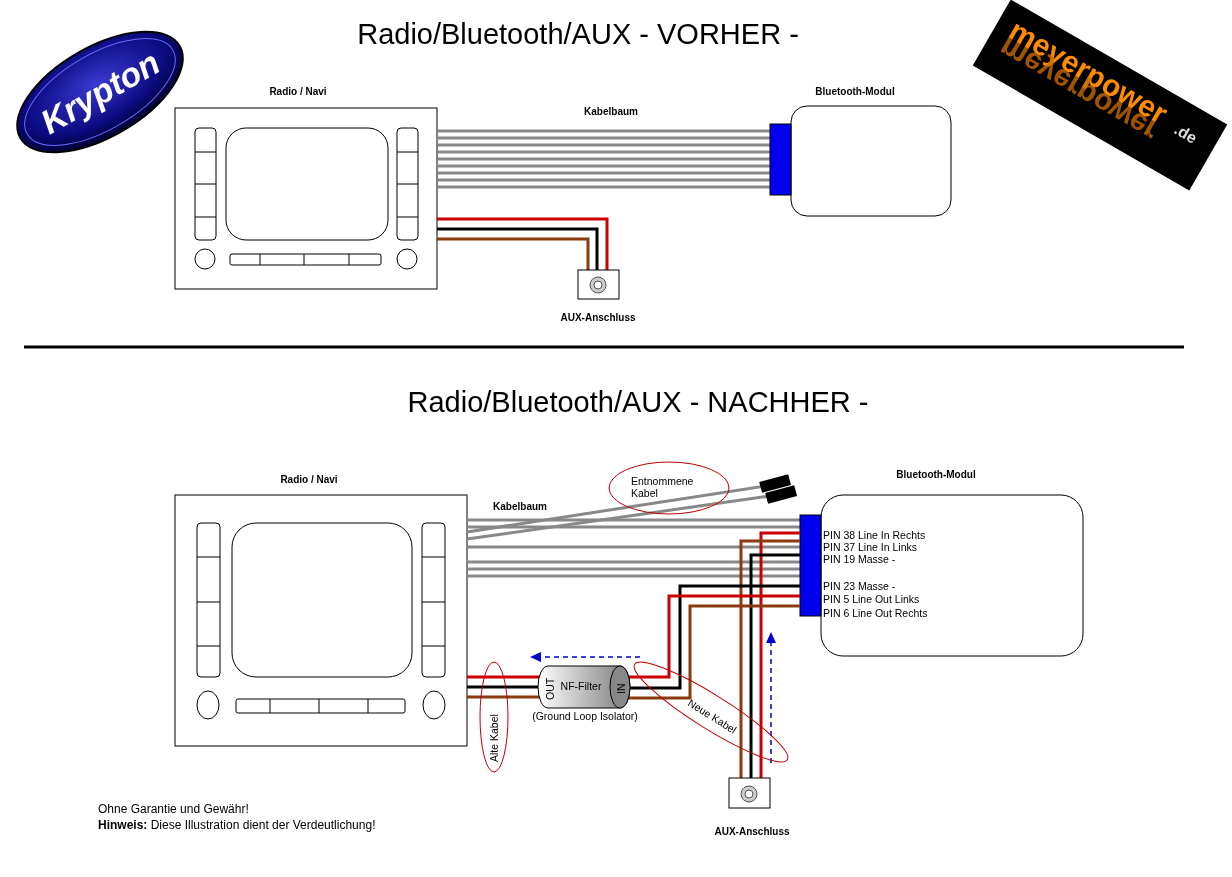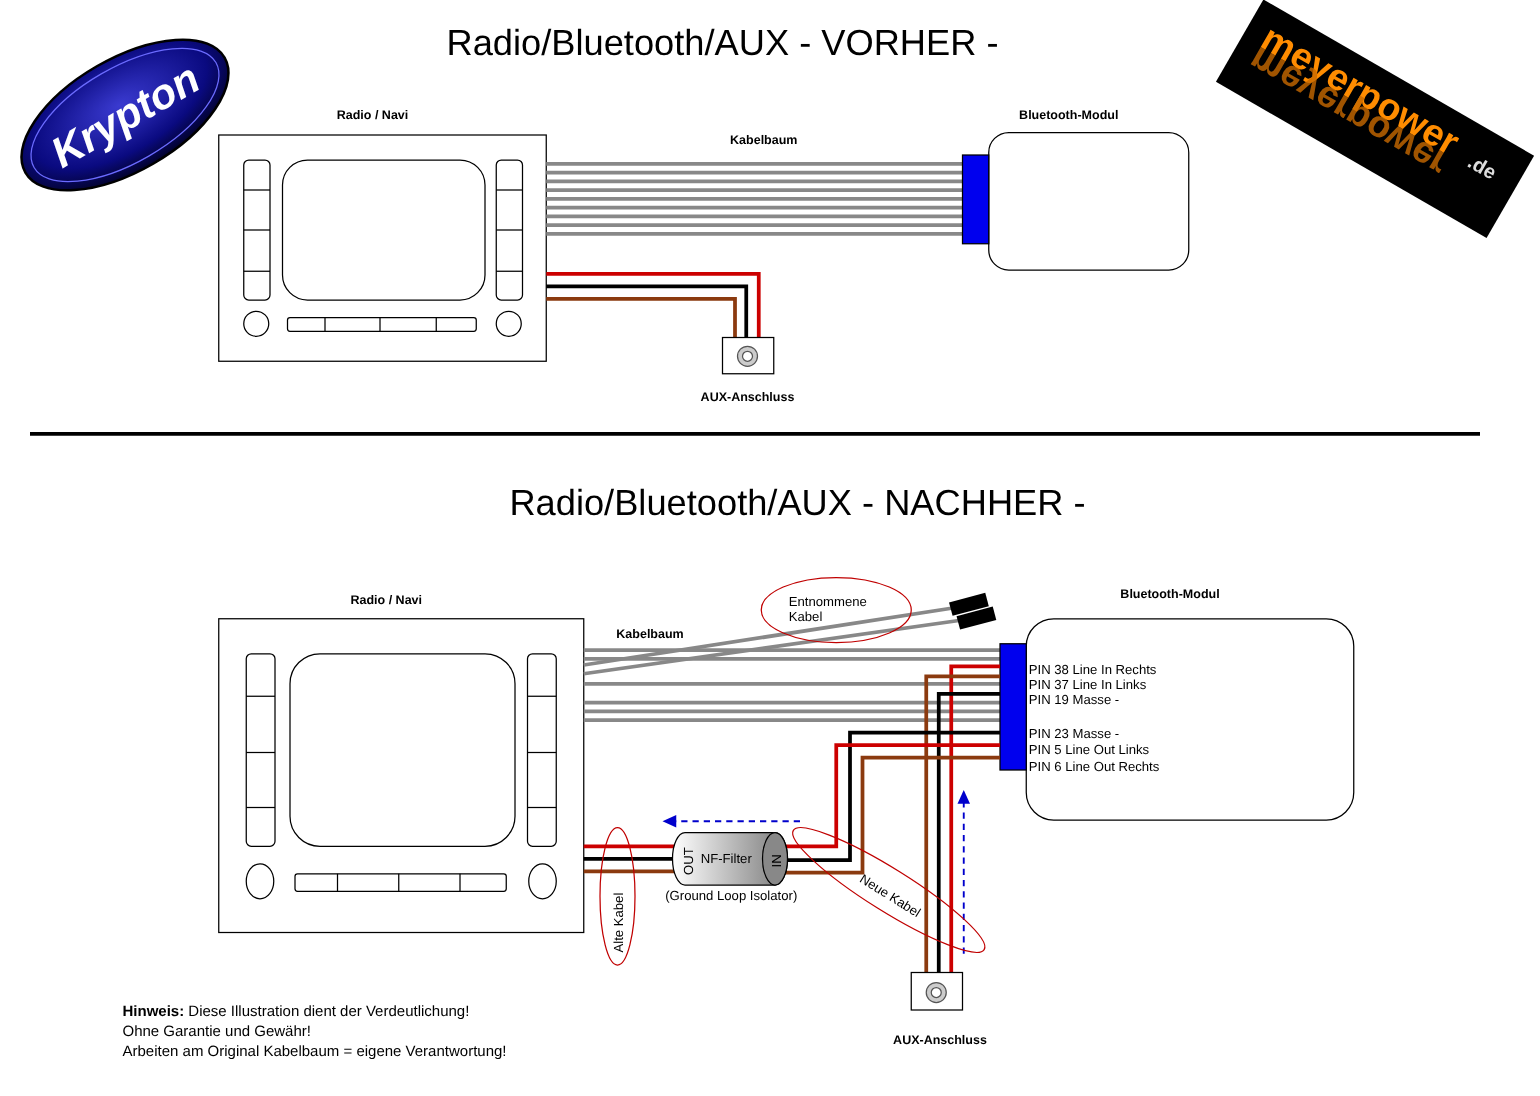--- a/index.html
+++ b/index.html
@@ -191,16 +191,15 @@
 
   <g>
     <rect x="729" y="778" width="41" height="30" fill="#fff" stroke="#000" stroke-width="1"></rect>
     <circle cx="749" cy="794" r="8" fill="#ccc" stroke="#555" stroke-width="1"></circle>
     <circle cx="749" cy="794" r="4" fill="#fff" stroke="#555" stroke-width="1"></circle>
   </g>
   <text class="lbl" x="752" y="835" text-anchor="middle">AUX-Anschluss</text>
 </svg>
 
 <div class="note">
+  <div>Ohne Garantie und Gewähr!</div>
   <div><b>Hinweis:</b><span> Diese Illustration dient der Verdeutlichung!</span></div>
-  <div>Ohne Garantie und Gewähr!</div>
-  <div>Arbeiten am Original Kabelbaum = eigene Verantwortung!</div>
 </div>
 
 </body></html>

